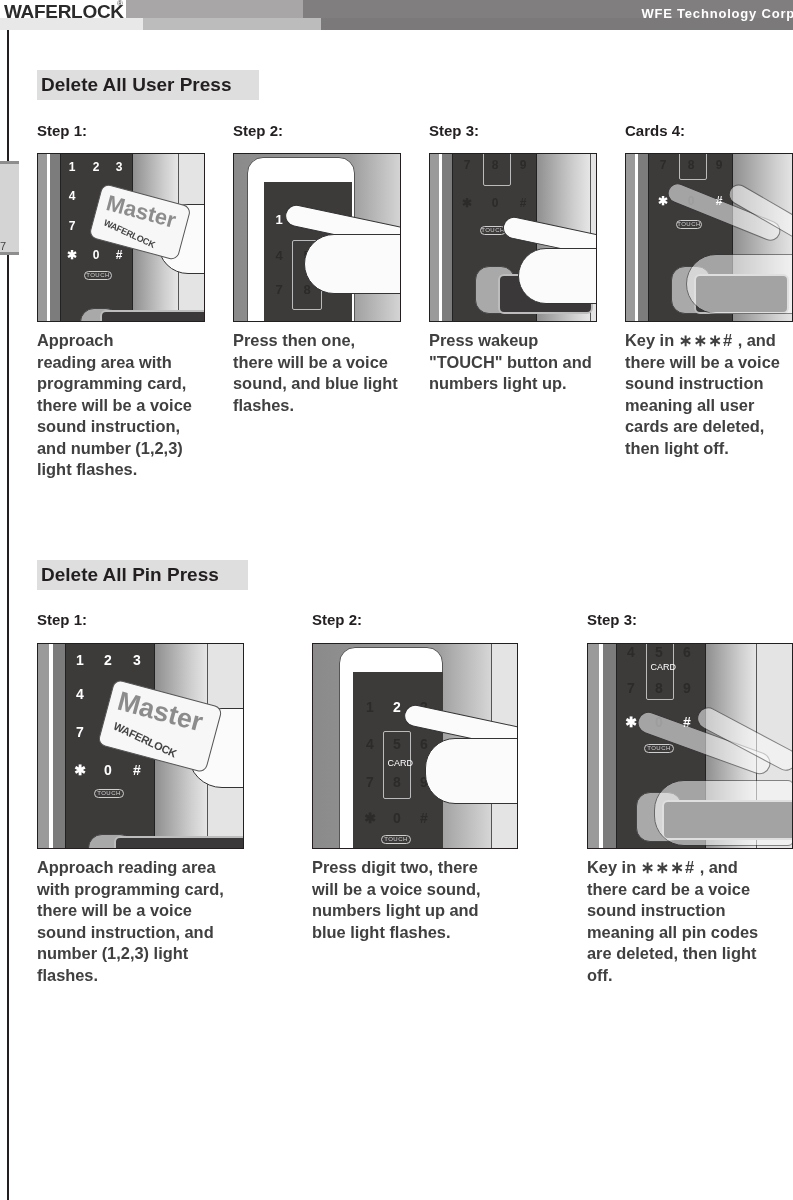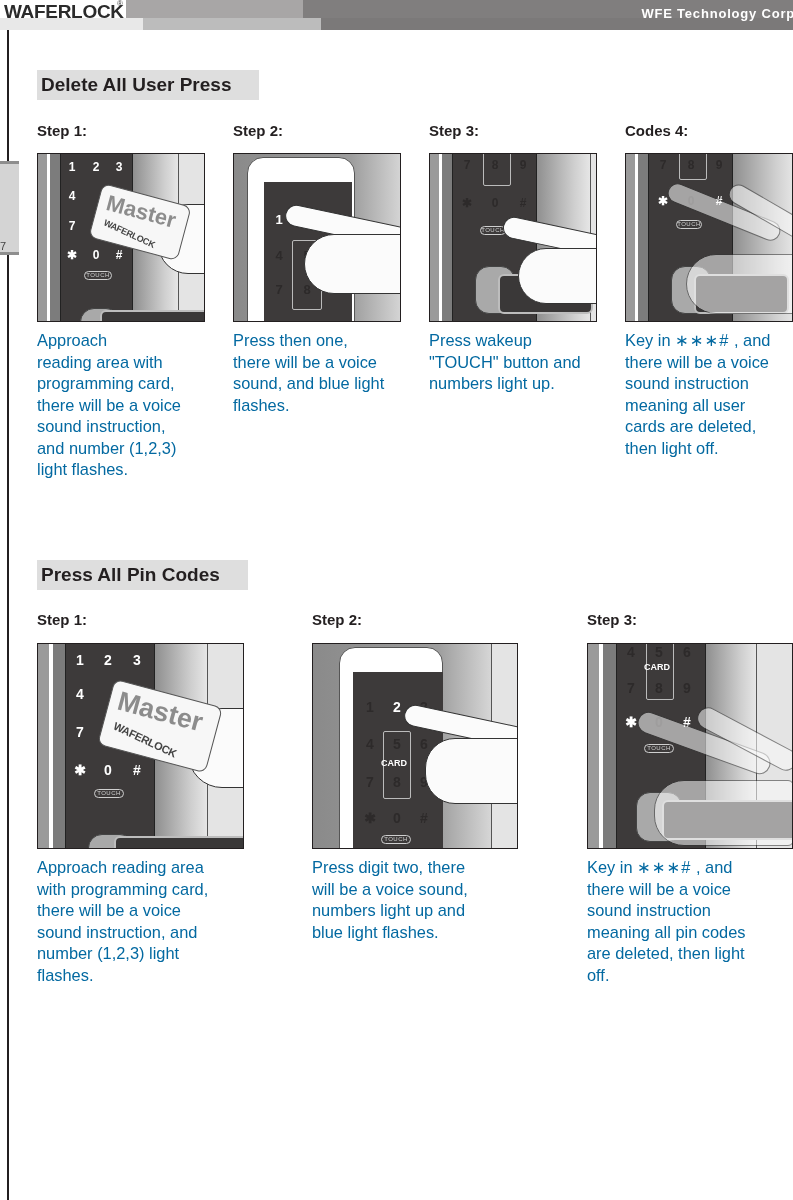--- a/index.html
+++ b/index.html
@@ -22,34 +22,34 @@
 
     
     .margin-line { position: absolute; left: 7px; top: 30px; width: 1.5px; height: 1170px; background: #231f20; }
     .page-tab { position: absolute; left: 0; top: 161px; width: 19px; height: 94px; background: #d4d4d4; border-top: 3px solid #8e8e8e; border-bottom: 3px solid #8e8e8e; }
     .page-num { position: absolute; left: 0; top: 76px; font-size: 11px; color: #444; }
 
     
     .sec-title { position: absolute; height: 30px; background: #dedede; font-weight: bold; font-size: 19px; line-height: 30px; padding-left: 4px; color: #231f20; }
 
     .step-label { position: absolute; font-weight: bold; font-size: 15px; color: #231f20; }
-    .desc { position: absolute; font-size: 16.4px; line-height: 21.5px; color: #0369a1; white-space: pre-line; }
+    .desc { position: absolute; font-size: 16.4px; line-height: 21.5px; color: #404040; white-space: pre-line; font-weight: bold; }
     .sym { letter-spacing: 1px; }
 
     
     .illus { position: absolute; border: 1.5px solid #231f20; overflow: hidden; background: #d9d9d9; }
     .illus .door-l { position: absolute; top: 0; bottom: 0; background: linear-gradient(90deg,#9a9a9a 0,#9a9a9a 40%,#fff 40%,#fff 55%,#7c7c7c 55%); }
     .illus .panel { position: absolute; top: -2px; bottom: -2px; background: #3d3a3a; border-left: 1px solid #222; border-right: 1px solid #222; }
     .illus .wall { position: absolute; top: 0; bottom: 0; background: linear-gradient(90deg,#8f8f8f,#cfcfcf 70%,#e6e6e6); }
     .illus .wall2 { position: absolute; top: 0; bottom: 0; background: #e4e4e4; border-left: 1px solid #555; }
     .key { position: absolute; font-weight: bold; font-size: 12px; color: #ffffff; text-align: center; width: 14px; }
     .key.dim { color: #2d2a2a; }
     .touch-pill { position: absolute; height: 9px; border: 1px solid #cfcfcf; border-radius: 5px; font-size: 6px; line-height: 7px; color: #cfcfcf; text-align: center; letter-spacing: 0.5px; }
     .card-frame { position: absolute; border: 1px solid #bbb; border-radius: 2px; }
-    .card-label { position: absolute; font-size: 9px; font-weight: bold; color: #fff; text-align: left; }
+    .card-label { position: absolute; font-size: 9px; font-weight: normal; color: #fff; text-align: right; }
     .master-card { position: absolute; background: #f7f7f7; border: 1px solid #555; border-radius: 8px; transform: rotate(15deg); }
     .master-card .m-txt { position: absolute; left: 8px; top: 4px; font-weight: bold; font-size: 22px; color: #8c8c8c; }
     .master-card .m-brand { position: absolute; left: 10px; top: 36px; font-weight: bold; font-size: 9px; color: #444; transform: rotate(10deg); letter-spacing: -0.3px; }
     .hand { position: absolute; background: #fbfbfb; border: 1px solid #333; }
     .handle { position: absolute; background: #3a3838; border: 2px solid #bdbdbd; border-radius: 6px; }
     .handle-knob { position: absolute; background: #a9a9a9; border: 1px solid #444; border-radius: 14px; }
     .ghost { opacity: 0.55; }
     .frame-top { position: absolute; background: #ffffff; border: 1.5px solid #555; border-radius: 16px 16px 0 0; }
   </style>
 </head>
@@ -72,21 +72,21 @@
 <div class="margin-line"></div>
 <div class="page-tab">
   <span class="page-num">7</span>
 </div>
 
 <div class="sec-title" style="left:37px; top:70px; width:222px;">Delete All User Press</div>
 
 <div class="step-label" style="left:37px; top:122px;">Step 1:</div>
 <div class="step-label" style="left:233px; top:122px;">Step 2:</div>
 <div class="step-label" style="left:429px; top:122px;">Step 3:</div>
-<div class="step-label" style="left:625px; top:122px;">Codes 4:</div>
+<div class="step-label" style="left:625px; top:122px;">Cards 4:</div>
 
 <div class="illus" style="left:37px; top:153px; width:168px; height:169px;">
   <div class="door-l" style="left:0; width:22px;"></div>
   <div class="panel" style="left:22px; width:73px;"></div>
   <div class="wall" style="left:95px; width:45px;"></div>
   <div class="wall2" style="left:140px; width:28px;"></div>
   <span class="key" style="left:27px; top:6px;">1</span>
   <span class="key" style="left:51px; top:6px;">2</span>
   <span class="key" style="left:74px; top:6px;">3</span>
   <span class="key" style="left:27px; top:35px;">4</span>
@@ -172,21 +172,21 @@
 <div class="desc" style="left:429px; top:330px; width:185px;">Press wakeup
 "TOUCH" button and
 numbers light up.</div>
 <div class="desc" style="left:625px; top:330px; width:170px;"><span>Key in </span><span class="sym">∗∗∗#</span><span> , and
 there will be a voice
 sound instruction
 meaning all user
 cards are deleted,
 then light off.</span></div>
 
-<div class="sec-title" style="left:37px; top:560px; width:211px;">Press All Pin Codes</div>
+<div class="sec-title" style="left:37px; top:560px; width:211px;">Delete All Pin Press</div>
 
 <div class="step-label" style="left:37px; top:611px;">Step 1:</div>
 <div class="step-label" style="left:312px; top:611px;">Step 2:</div>
 <div class="step-label" style="left:587px; top:611px;">Step 3:</div>
 
 <div class="illus" style="left:37px; top:643px; width:207px; height:206px;">
   <div class="door-l" style="left:0; width:27px;"></div>
   <div class="panel" style="left:27px; width:90px;"></div>
   <div class="wall" style="left:117px; width:52px;"></div>
   <div class="wall2" style="left:169px; width:38px;"></div>
@@ -260,17 +260,17 @@
 with programming card,
 there will be a voice
 sound instruction, and
 number (1,2,3) light
 flashes.</div>
 <div class="desc" style="left:312px; top:857px; width:230px;">Press digit two, there
 will be a voice sound,
 numbers light up and
 blue light flashes.</div>
 <div class="desc" style="left:587px; top:857px; width:206px;"><span>Key in </span><span class="sym">∗∗∗#</span><span> , and
-there will be a voice
+there card be a voice
 sound instruction
 meaning all pin codes
 are deleted, then light
 off.</span></div>
 
 </body></html>

